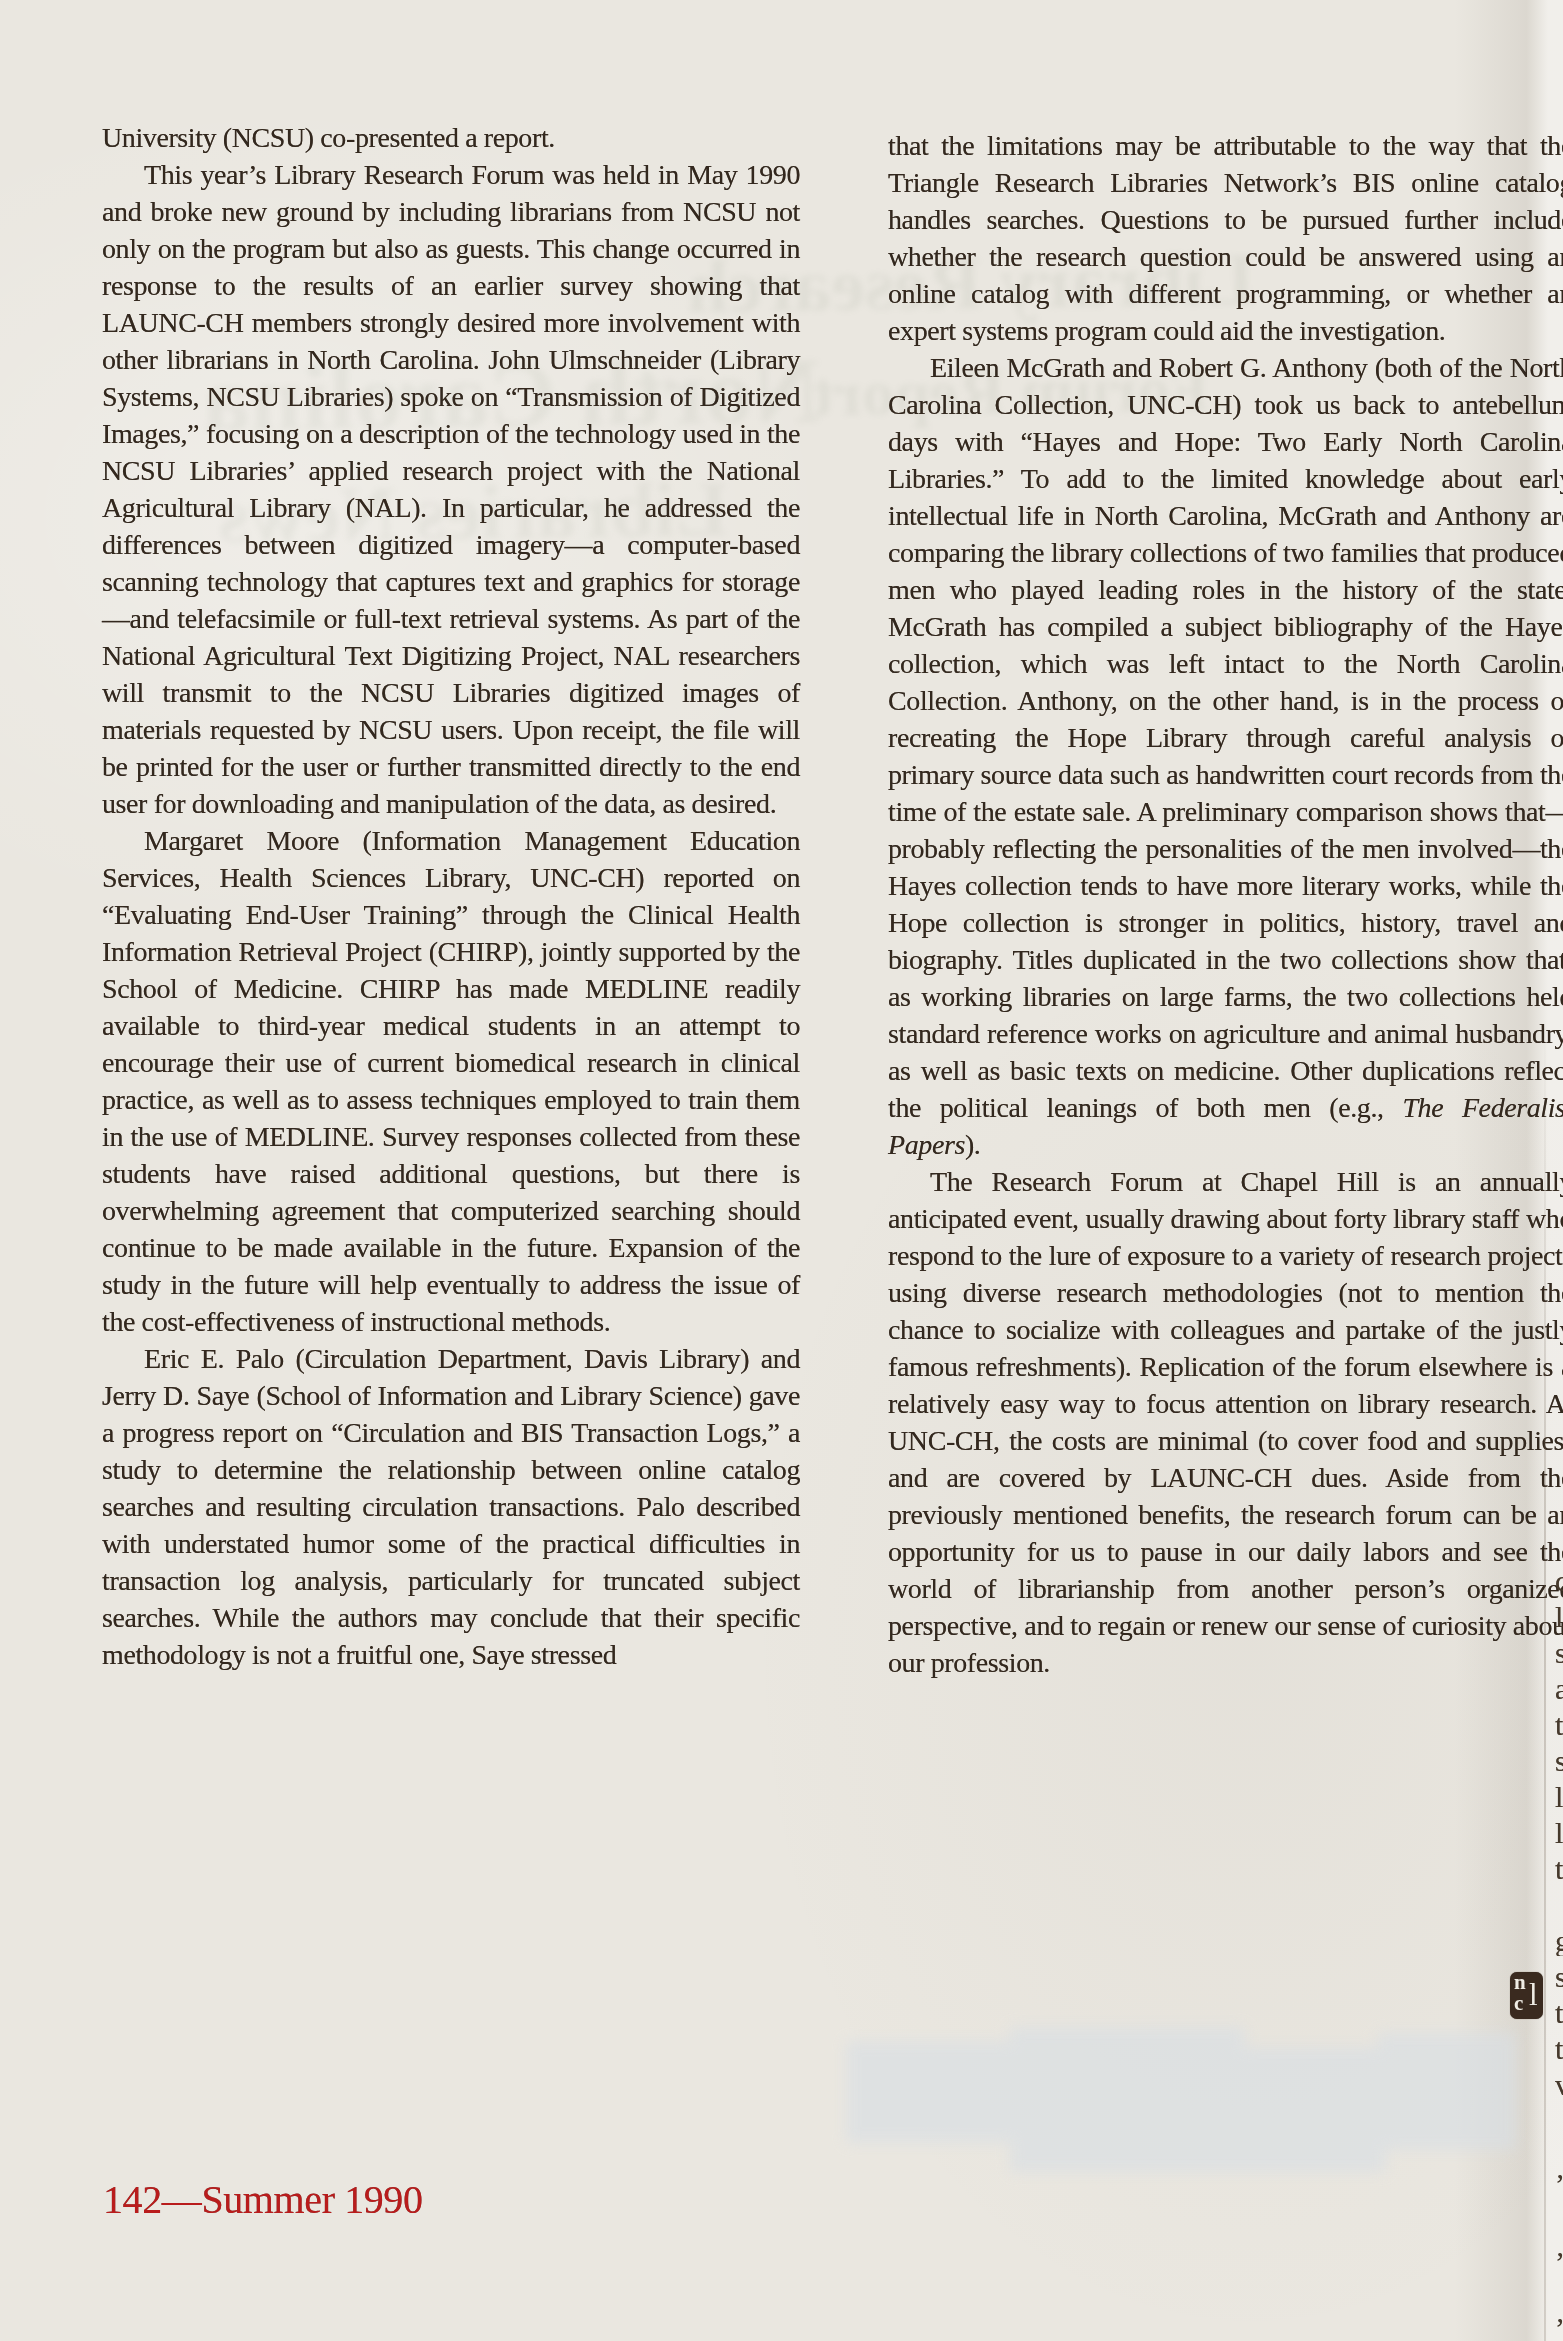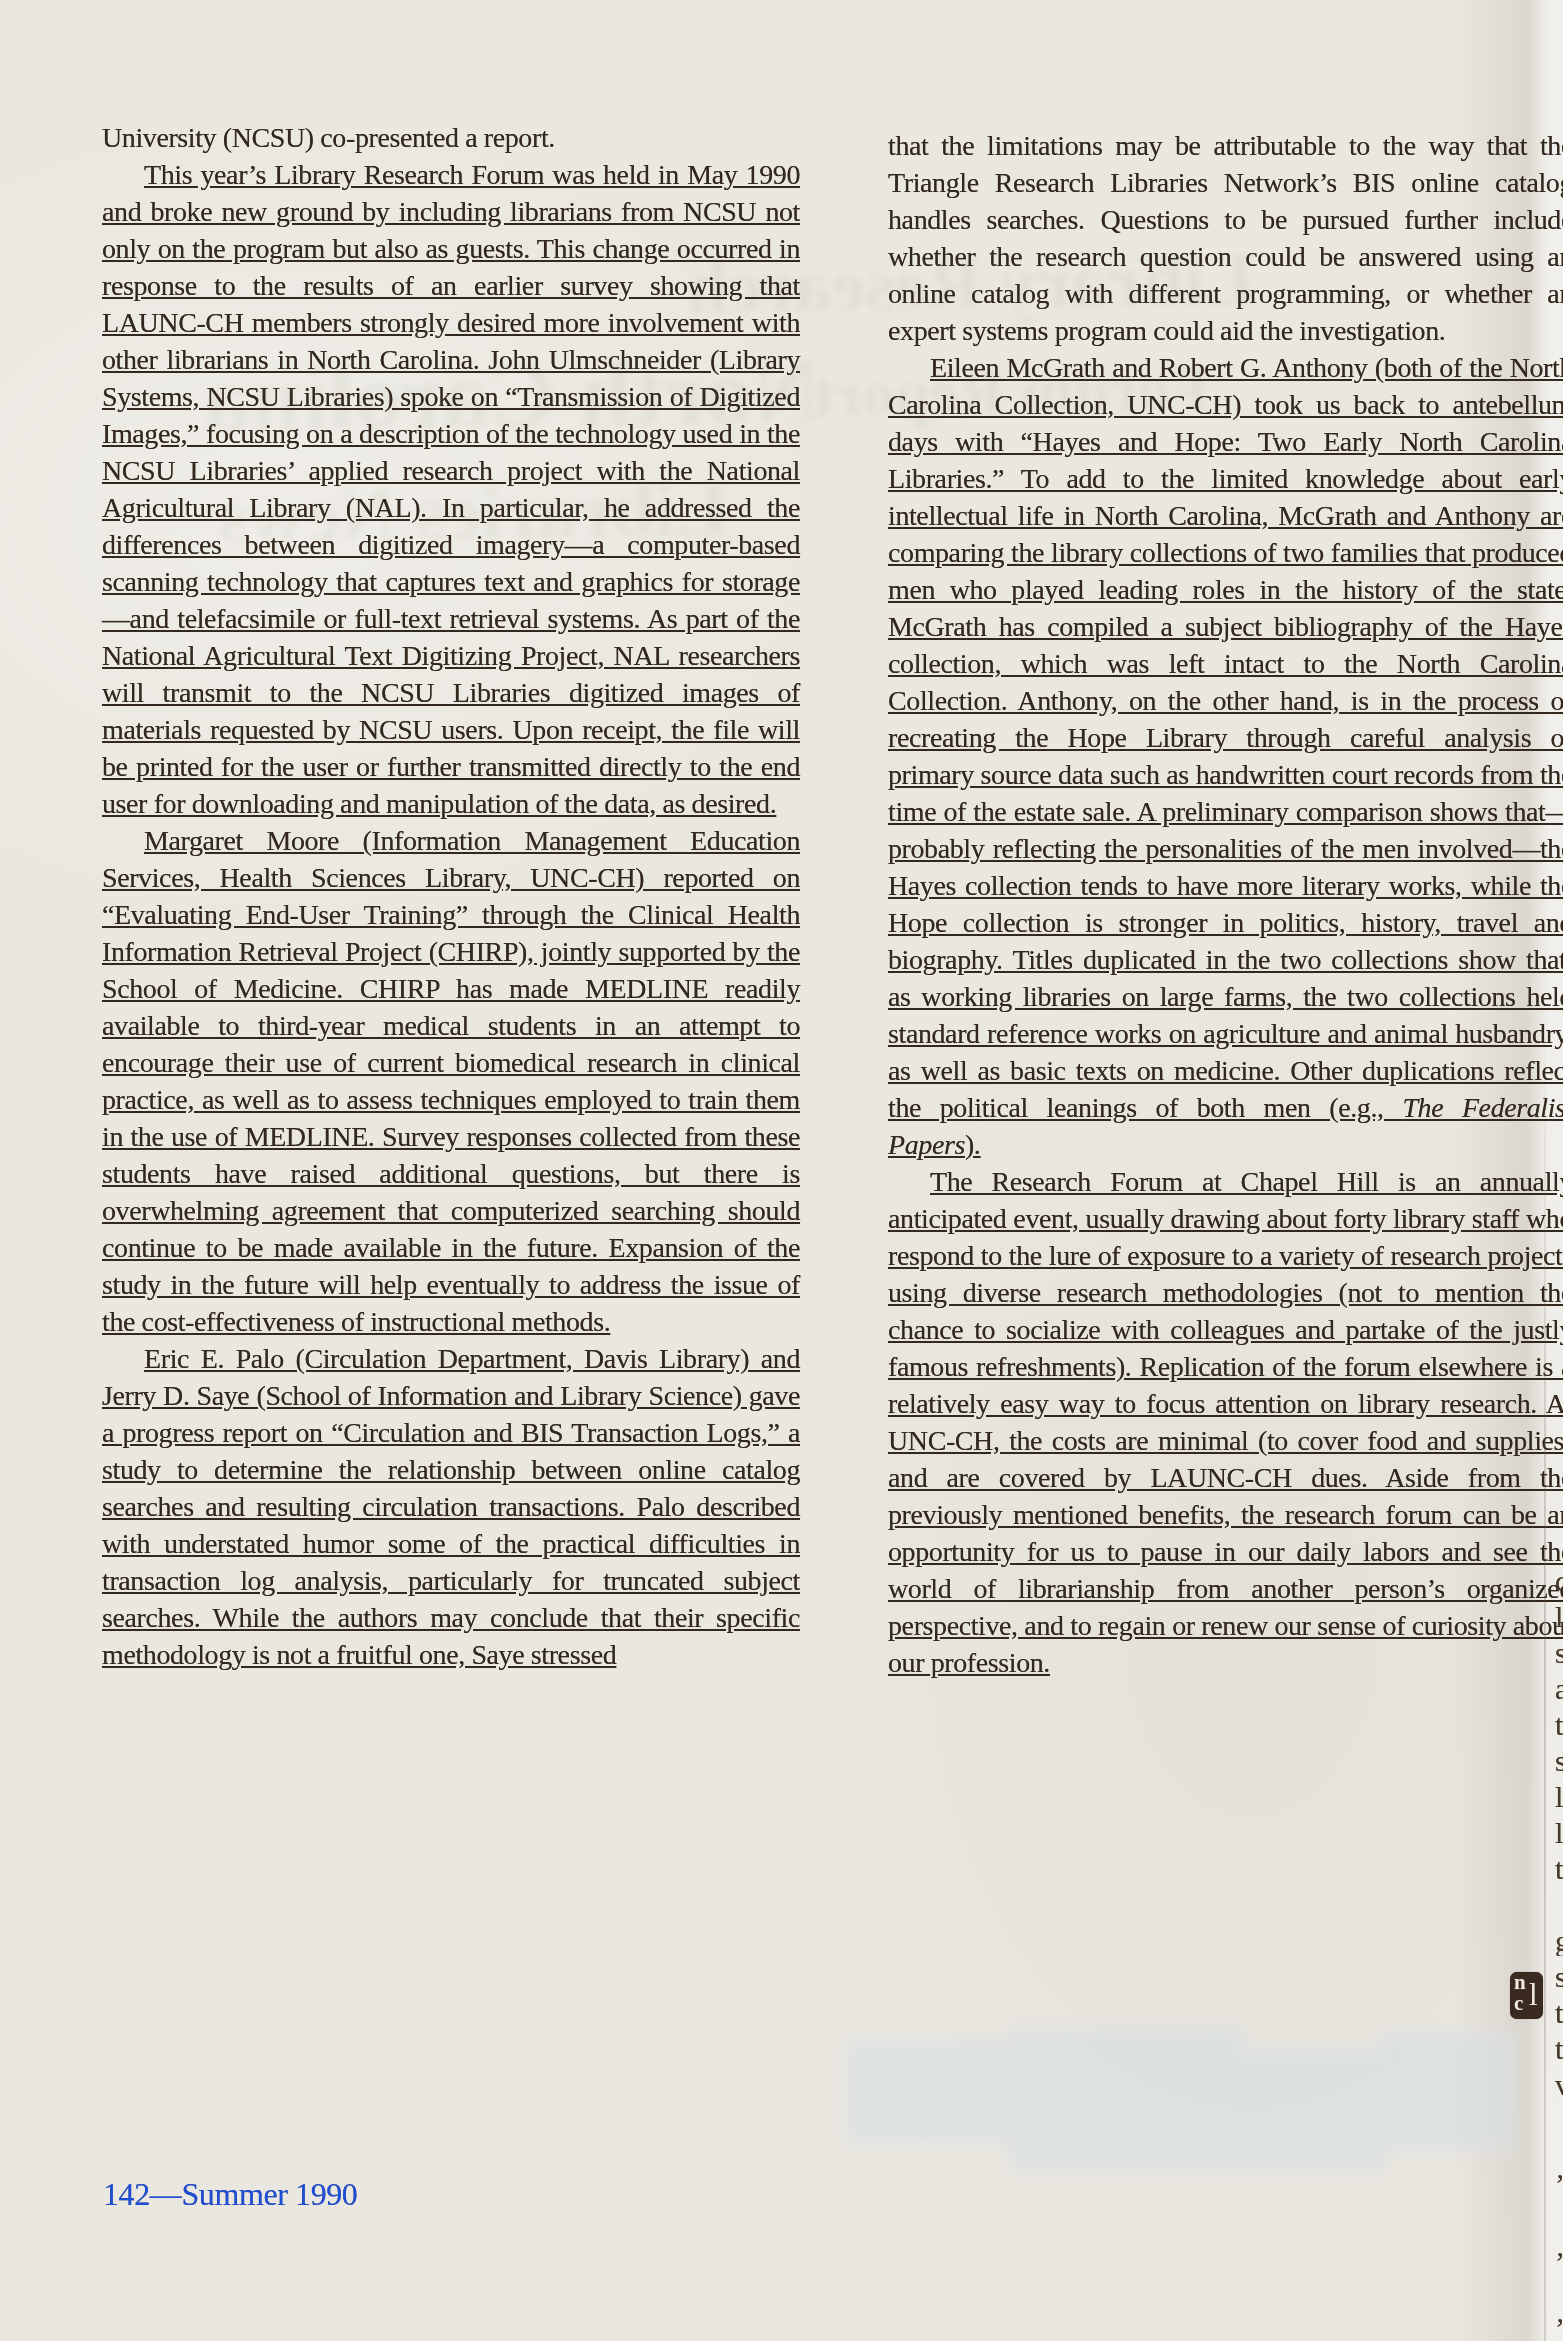--- a/index.html
+++ b/index.html
@@ -21,28 +21,28 @@
     position:absolute;
     text-align:justify;
     font-size:28px;
     line-height:37px;
     letter-spacing:-0.4px;
     color:#33281e;
     text-shadow:0 0 0.5px rgba(51,40,30,0.65);
     hyphens:auto;
   }
   .col p{margin:0;}
-  .col p.indent{text-indent:42px;text-decoration:underline;}
+  .col p.indent{text-indent:42px;}
   #left-col{left:102px;top:119px;width:698px;}
   #right-col{left:888px;top:127px;width:685px;}
   .italic{font-style:italic;}
   #footer{
     position:absolute;left:103px;top:2176px;
-    font-size:32px;letter-spacing:-0.4px;
-    color:#1d4ed8;text-shadow:0 0 0.5px rgba(51,40,30,0.65);
+    font-size:40px;letter-spacing:-0.4px;
+    color:#b91c1c;text-shadow:0 0 0.5px rgba(51,40,30,0.65);
   }
   
   #end-mark{
     position:absolute;left:1510px;top:1972px;width:33px;height:47px;
     background:#3a2a1f;border-radius:7px;
     box-shadow:0 0 0.8px rgba(58,42,31,0.8);
   }
   #end-mark span{
     position:absolute;color:#efece4;
     font-family:"Liberation Serif","DejaVu Serif",serif;

